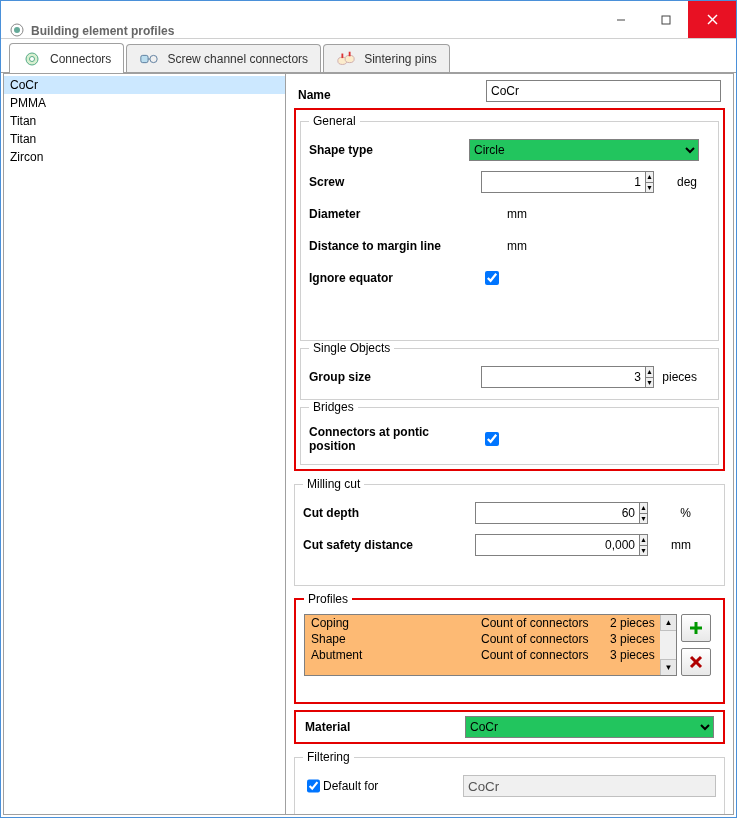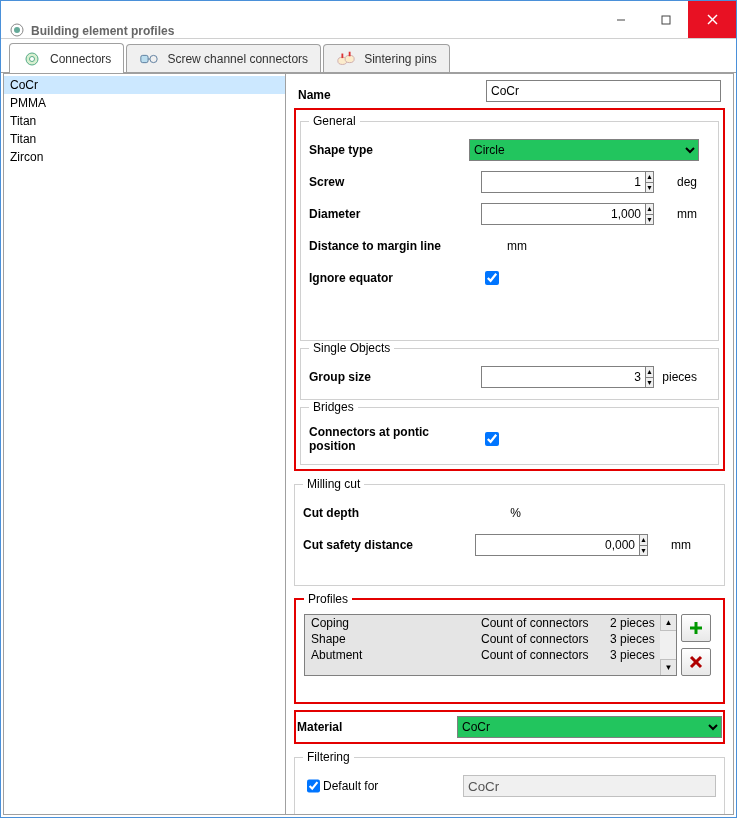--- a/index.html
+++ b/index.html
@@ -37,35 +37,35 @@
   .num-wrap input[type=text] { flex:1; height:22px; border:1px solid #808080; text-align:right; padding:2px 4px; font-size:12px; }
   .spin { width:16px; display:flex; flex-direction:column; border:1px solid #808080; border-left:none; }
   .spin div { flex:1; background:#f0f0f0; font-size:7px; display:flex; align-items:center; justify-content:center; border-bottom:1px solid #808080; cursor:pointer; }
   .spin div:last-child { border-bottom:none; }
   .unit { width:48px; text-align:right; padding-right:2px; }
   select { flex:1; height:22px; border:1px solid #808080; background:#22c55e; font-size:12px; }
   select.wide { width:230px; flex:none; }
   input[type=checkbox] { width:14px; height:14px; }
   
   .profiles-body { display:flex; gap:4px; margin-top:4px; }
-  .profiles-list { flex:1; border:1px solid #808080; height:62px; background:#e5e5e5; position:relative; }
+  .profiles-list { flex:1; border:1px solid #808080; height:62px; background:#fdba74; position:relative; }
   .profiles-list .pl-row { display:flex; padding:1px 6px; font-size:12px; }
   .pl-col1 { width:170px; }
   .pl-col2 { flex:1; }
   .pl-col3 { width:60px; }
   .scroll-arrow { position:absolute; right:0; width:16px; height:16px; background:#e8e8e8; border-left:1px solid #c0c0c0; font-size:8px; display:flex; align-items:center; justify-content:center; }
   .scroll-arrow.top { top:0; border-bottom:1px solid #c0c0c0; }
   .scroll-arrow.bot { bottom:0; border-top:1px solid #c0c0c0; }
   .scroll-track { position:absolute; right:0; top:16px; bottom:16px; width:16px; background:#f0f0f0; }
   .profiles-btns { width:34px; display:flex; flex-direction:column; gap:6px; }
   .pbtn { width:30px; height:28px; border:1px solid #808080; border-radius:2px; background:linear-gradient(#fff,#e8e8e8); display:flex; align-items:center; justify-content:center; font-size:16px; font-weight:bold; }
   .pbtn.add { color:#009800; }
   .pbtn.del { color:#b00000; }
   
-  .matbox { border:2px solid #e30000; padding:4px 1px; display:flex; align-items:center; height:36px; }
+  .matbox { border:2px solid #e30000; padding:4px 9px; display:flex; align-items:center; height:36px; }
   
   .filter-input { flex:1; background:#f0f0f0; height:22px; border:1px solid #c0c0c0; padding:2px 4px; color:#555; }
   
   .bottom-toolbar { display:flex; align-items:center; gap:4px; padding:4px 2px 2px 2px; }
   .tbtn { width:34px; height:34px; border:1px solid #a0a0a0; border-radius:4px; background:linear-gradient(#fdfdfd,#e6e6e6); display:flex; align-items:center; justify-content:center; }
   .tbtn.big { margin-left:auto; width:38px; height:38px; }
   
   .group-red { border:2px solid #e30000; padding:4px; display:flex; flex-direction:column; }
   .inner-fs { border:1px solid #d0d0d0; padding:4px 8px 8px 8px; margin:0; }
   
@@ -171,27 +171,20 @@
                 <div class="spin">
                   <div>▲</div>
                   <div>▼</div>
                 </div>
               </div>
             <span class="unit">deg</span>
           </div>
           <div class="row">
             <span class="row-label">Diameter</span>
             <div class="spacer-narrow"></div>
-            <div class="num-wrap">
-                <input type="text" value="1,000" style="">
-                <div class="spin">
-                  <div>▲</div>
-                  <div>▼</div>
-                </div>
-              </div>
             <span class="unit">mm</span>
           </div>
           <div class="row">
             <span class="row-label">Distance to margin line</span>
             <div class="spacer-narrow"></div>
             <span class="unit">mm</span>
           </div>
           <div class="row">
             <span class="row-label">Ignore equator</span>
             <div class="spacer-narrow"></div>
@@ -224,20 +217,27 @@
             <input type="checkbox" checked="" style="">
           </div>
         </fieldset>
       </div>
 
       <fieldset>
         <legend>Milling cut</legend>
         <div class="row">
           <span class="row-label">Cut depth</span>
           <div class="spacer-narrow"></div>
+          <div class="num-wrap">
+              <input type="text" value="60" style="">
+              <div class="spin">
+                <div>▲</div>
+                <div>▼</div>
+              </div>
+            </div>
           <span class="unit">%</span>
         </div>
         <div class="row">
           <span class="row-label">Cut safety distance</span>
           <div class="spacer-narrow"></div>
           <div class="num-wrap">
               <input type="text" value="0,000" style="">
               <div class="spin">
                 <div>▲</div>
                 <div>▼</div>

